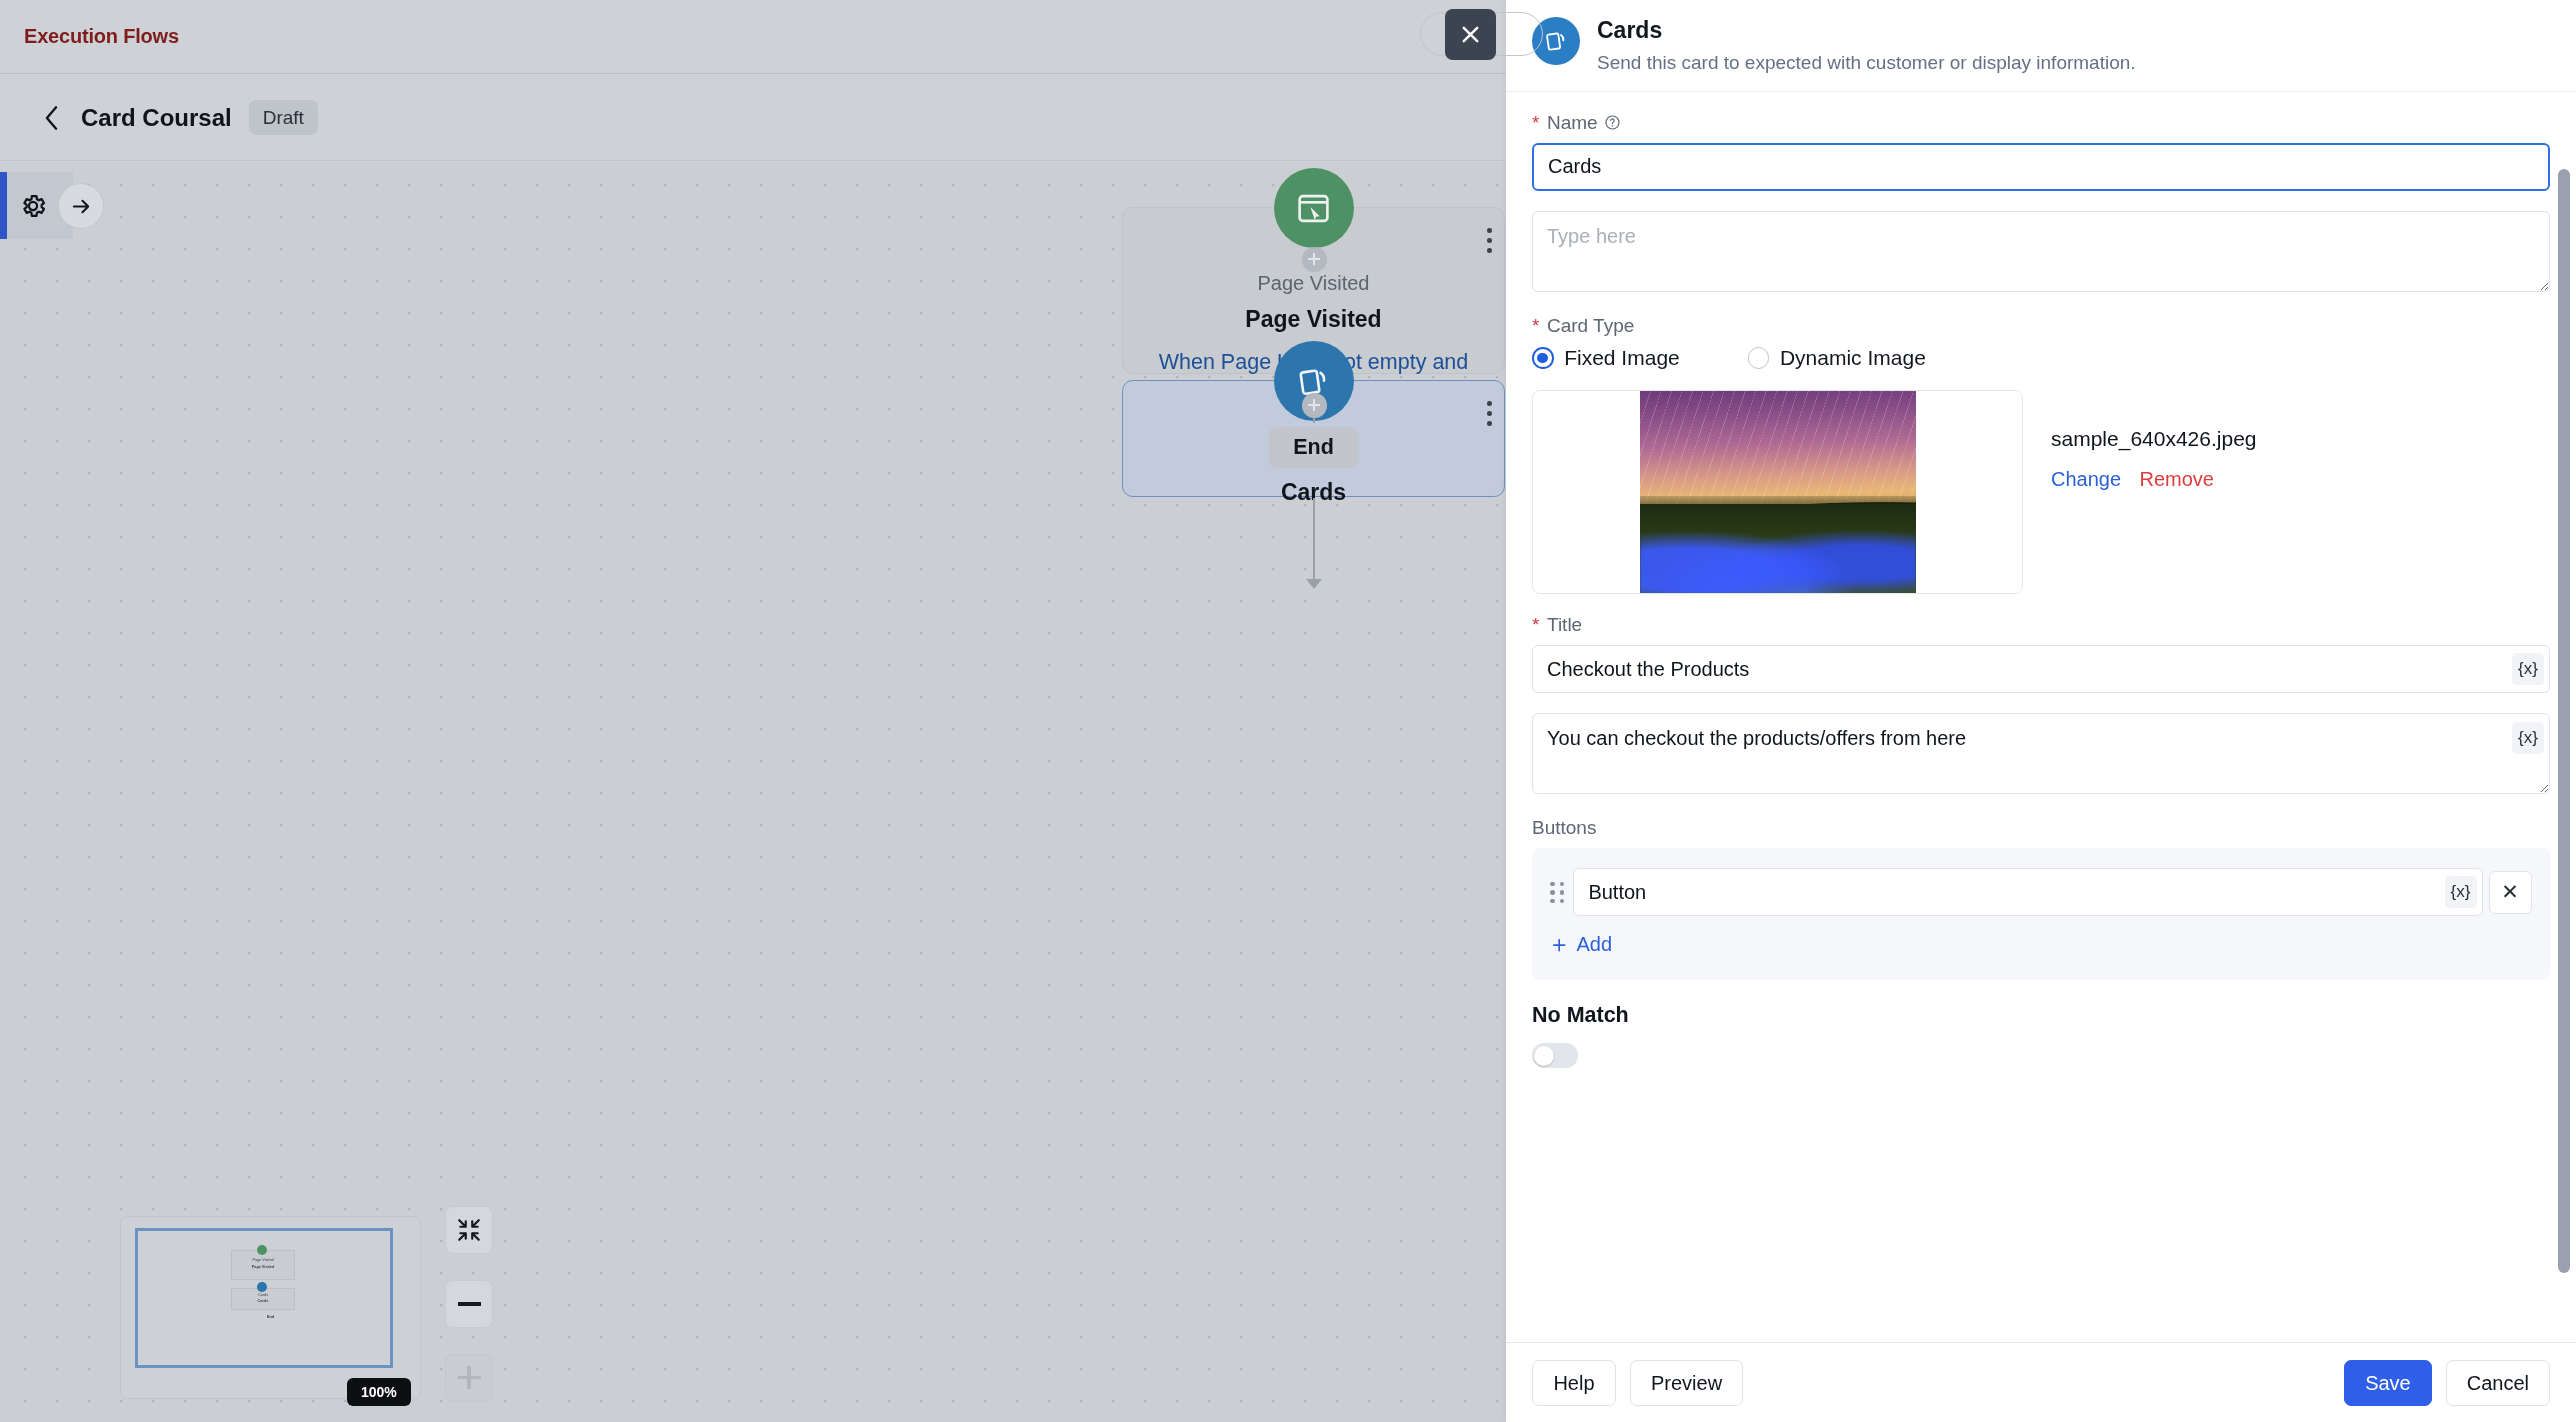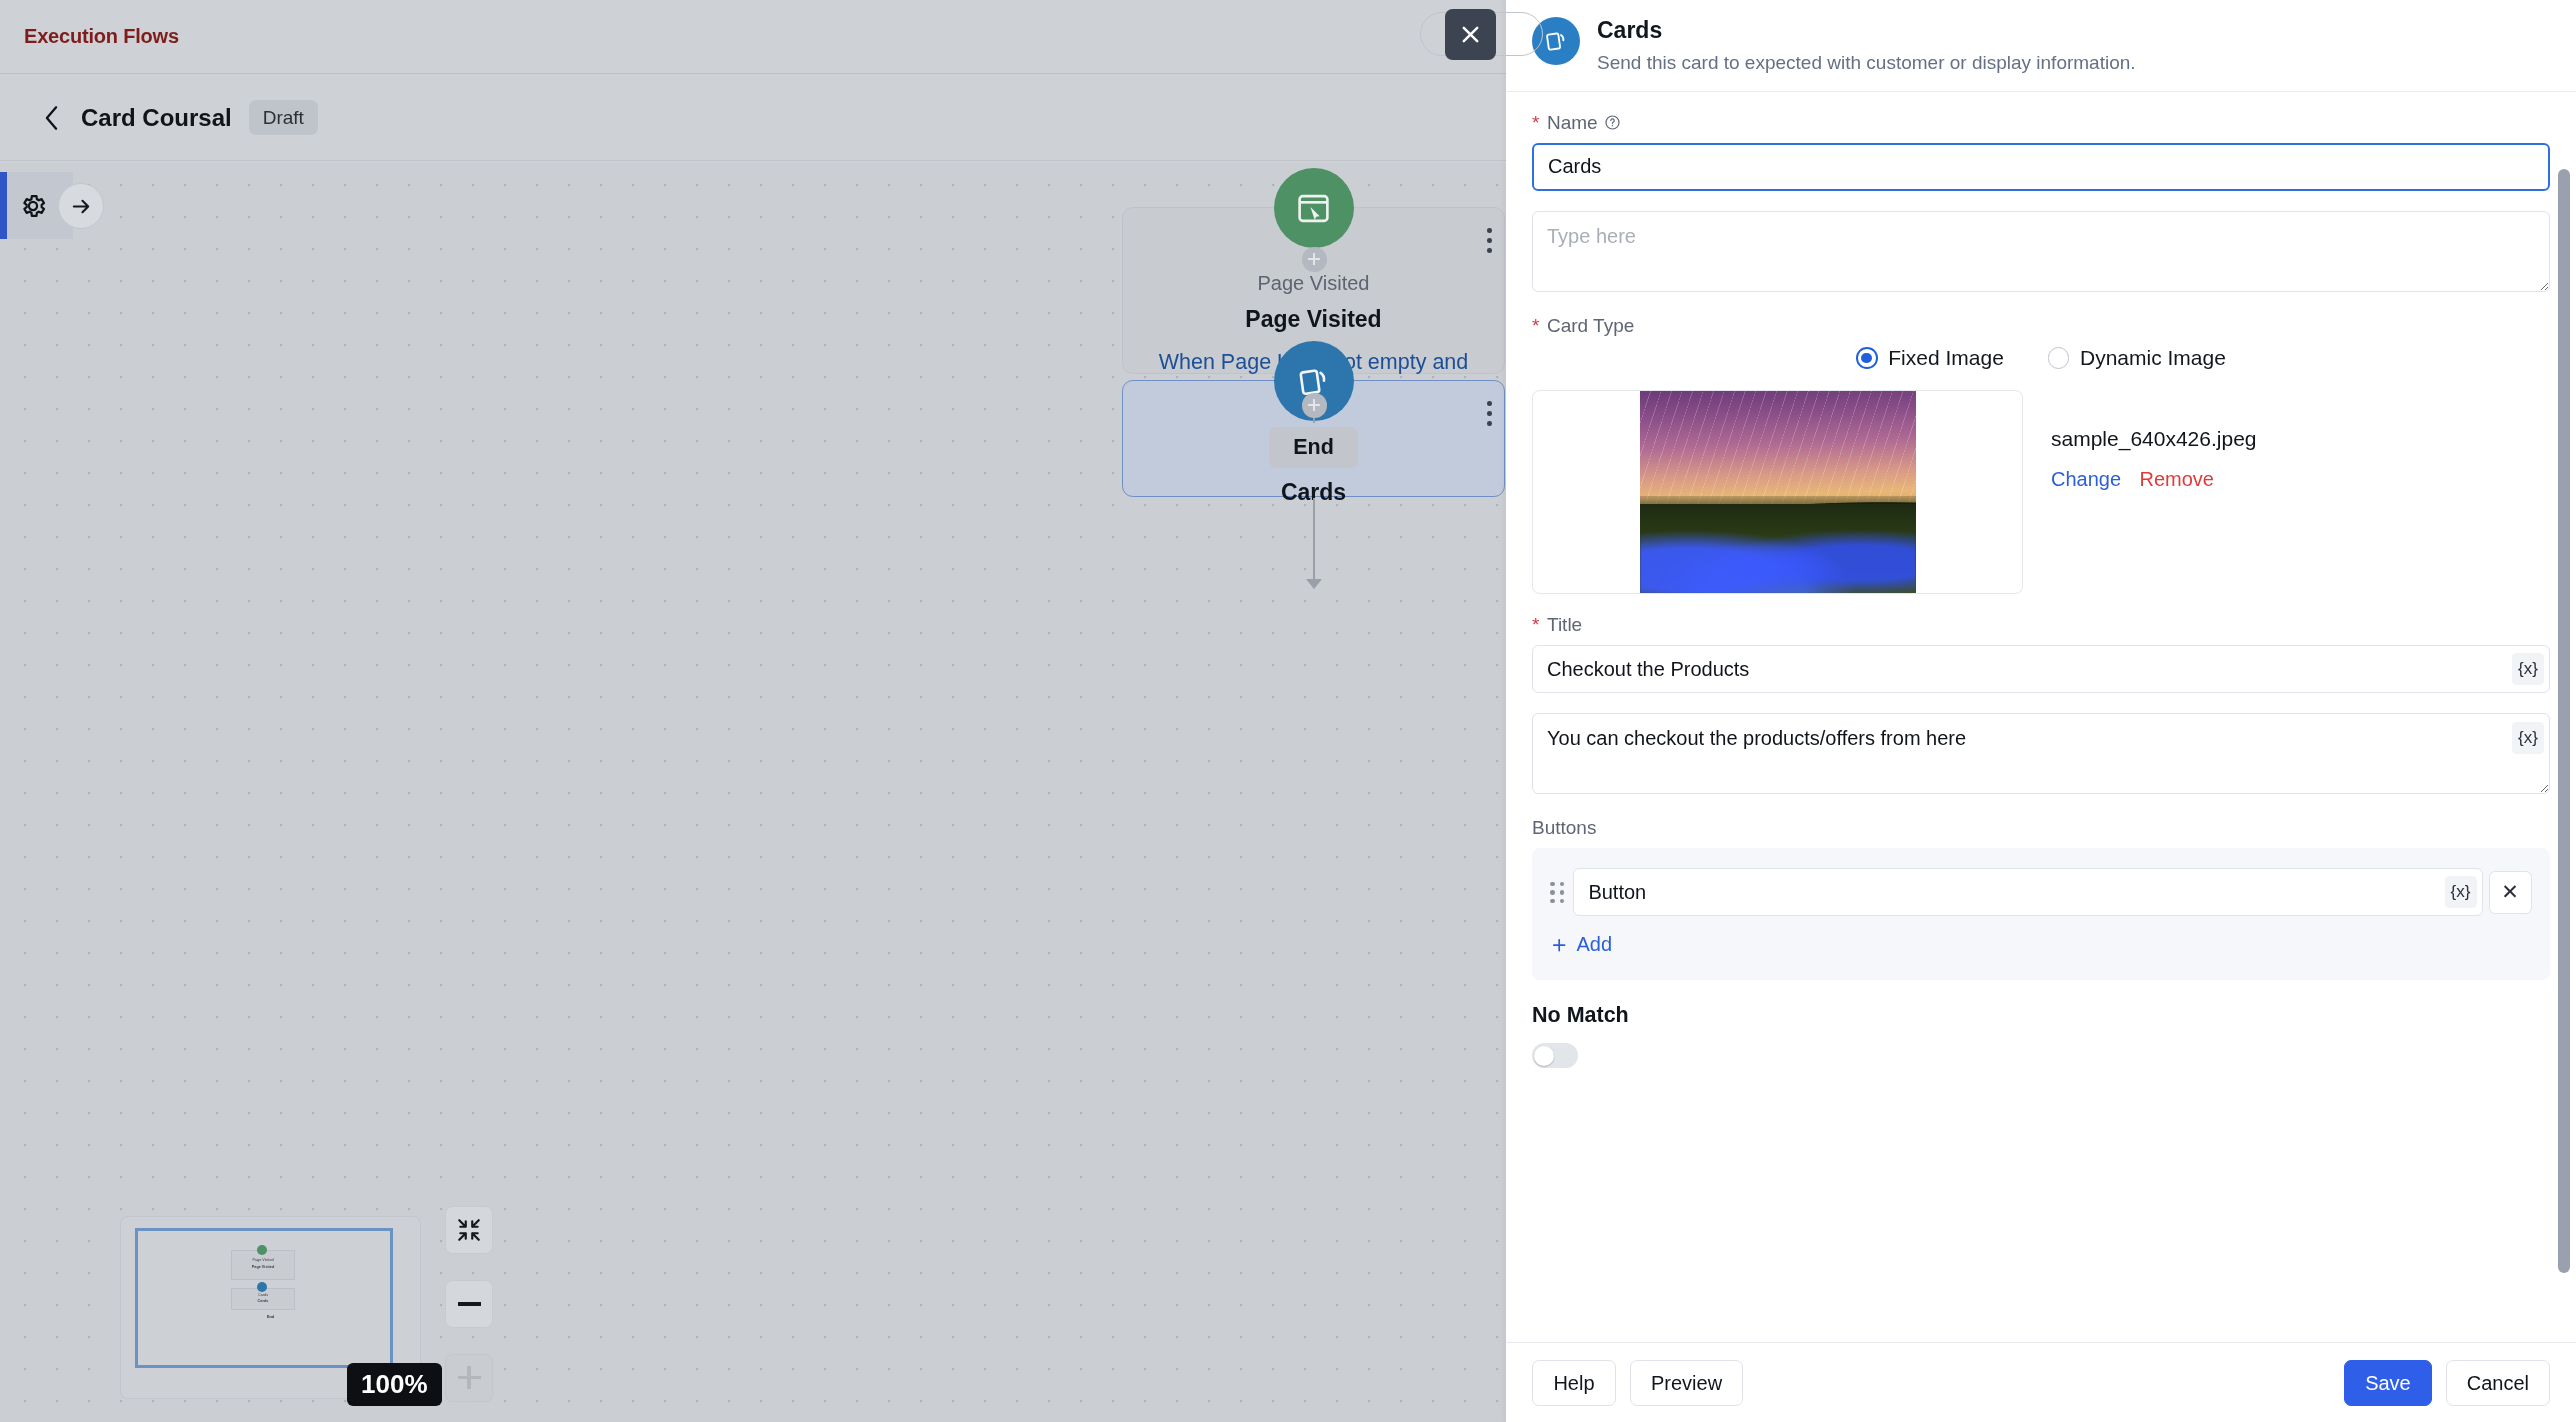--- a/index.html
+++ b/index.html
@@ -128,21 +128,21 @@
   }
   .minimap-view {
     position: absolute; left: 14px; top: 11.5px; width: 258px; height: 140px;
     border: 3.8px solid #6a93c4;
   }
   .mini-node { position:absolute; background:#c9ccd1; border:0.8px solid #bcc0c6; }
   .mini-dot { position:absolute; width:10px; height:10px; border-radius:50%; }
   .mini-text { position:absolute; font-size:3.8px; color:#3a3f48; text-align:center; width:100%; }
   .zoom-badge {
     position: absolute; left: 347px; bottom: 17px;
-    background: #0d0f13; color: #fff; font-size: 26px; font-weight: 600;
+    background: #0d0f13; color: #fff; font-size: 14px; font-weight: 600;
     padding: 6.1px 14px; border-radius: 6.1px;
   }
   .zoom-btn {
     position: absolute; left: 445px; width: 48px; height: 48px;
     background: #d4d7dc; border: 1.5px solid #c7cace; border-radius: 7.7px;
     display:flex; align-items:center; justify-content:center; cursor:pointer;
   }
   .zoom-btn.fit   { bottom: 169px; }
   .zoom-btn.minus { bottom: 95px; }
   .zoom-btn.plus  { bottom: 21.5px; background:#c9ccd1; border-color:#c3c6cb; }
@@ -199,21 +199,21 @@
 
   .ctrl-wrap { position: relative; }
   .var-chip {
     position: absolute; right: 6.1px; top: 50%; transform: translateY(-50%);
     width: 32px; height: 32px; border-radius: 4.6px; background: #f1f3f7;
     display:flex; align-items:center; justify-content:center;
     font-size: 17px; color:#2b313c; cursor:pointer;
   }
   .var-chip.top { top: 9.2px; transform: none; }
 
-  .radio-row { display: flex; align-items: center; gap: 44px; margin-top: 3.1px; justify-content: center; }
+  .radio-row { display: flex; align-items: center; gap: 68px; margin-top: 3.1px; }
   .radio { display: flex; align-items: center; gap: 10.7px; cursor: pointer; }
   .radio .dot {
     width: 21.5px; height: 21.5px; border-radius: 50%; border: 1.5px solid #bcc2cc; background:#fff;
     display:flex; align-items:center; justify-content:center;
   }
   .radio.on .dot { border: 2.3px solid #2060df; }
   .radio.on .dot:after { content:""; width:10.7px; height:10.7px; border-radius:50%; background:#2060df; }
   .radio span.lbl { font-size: 21px; color: #13171e; }
 
   .image-row { display: flex; align-items: flex-start; gap: 28px; margin-top: 20px; }

